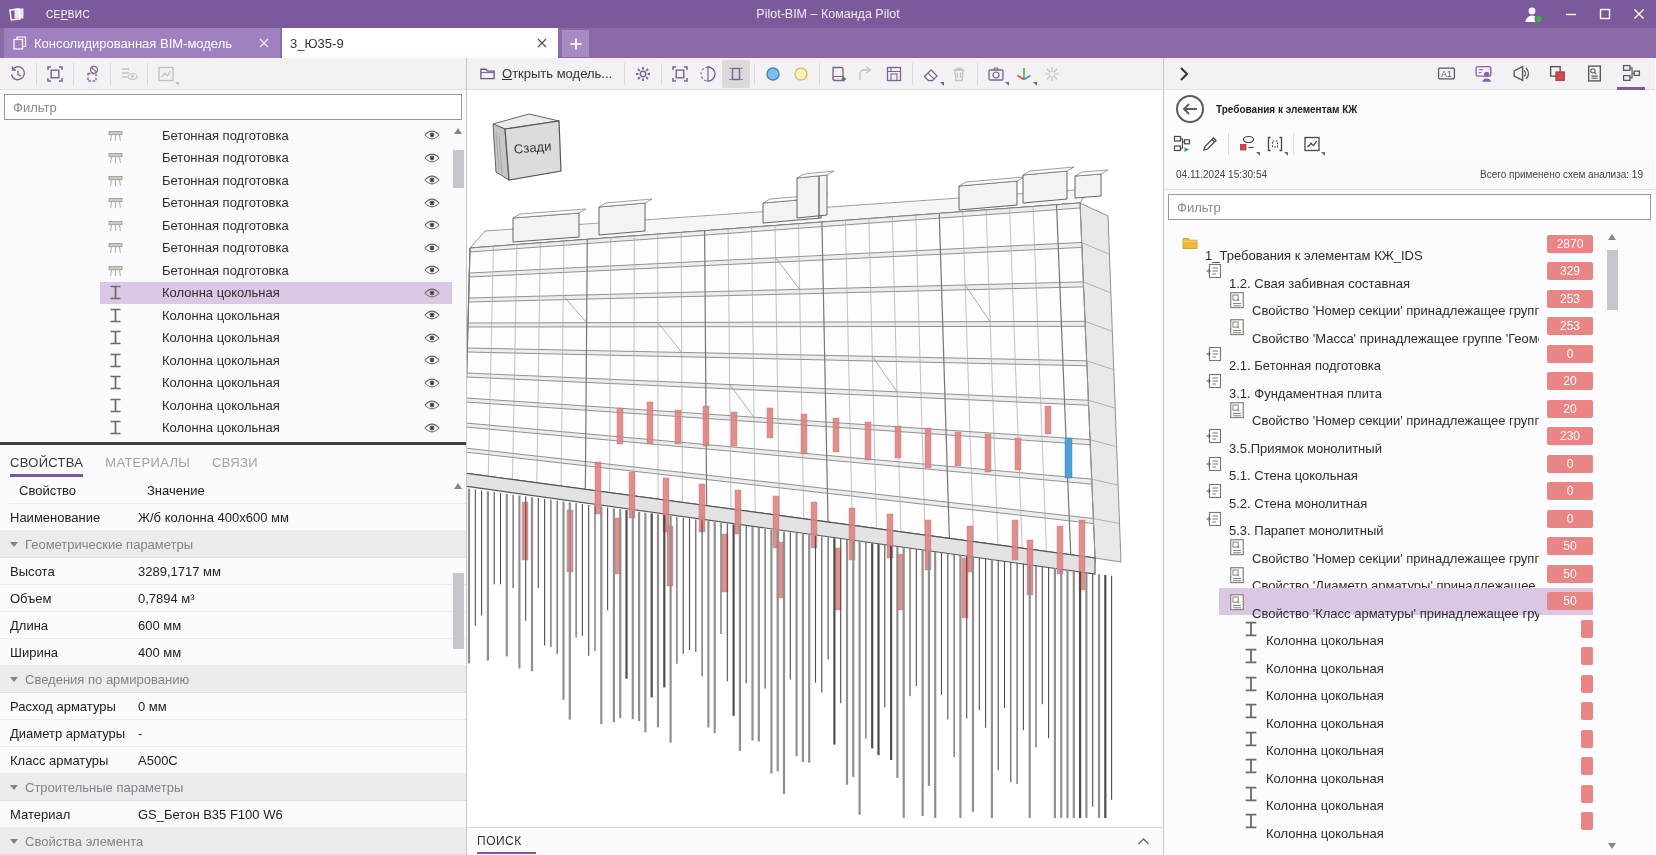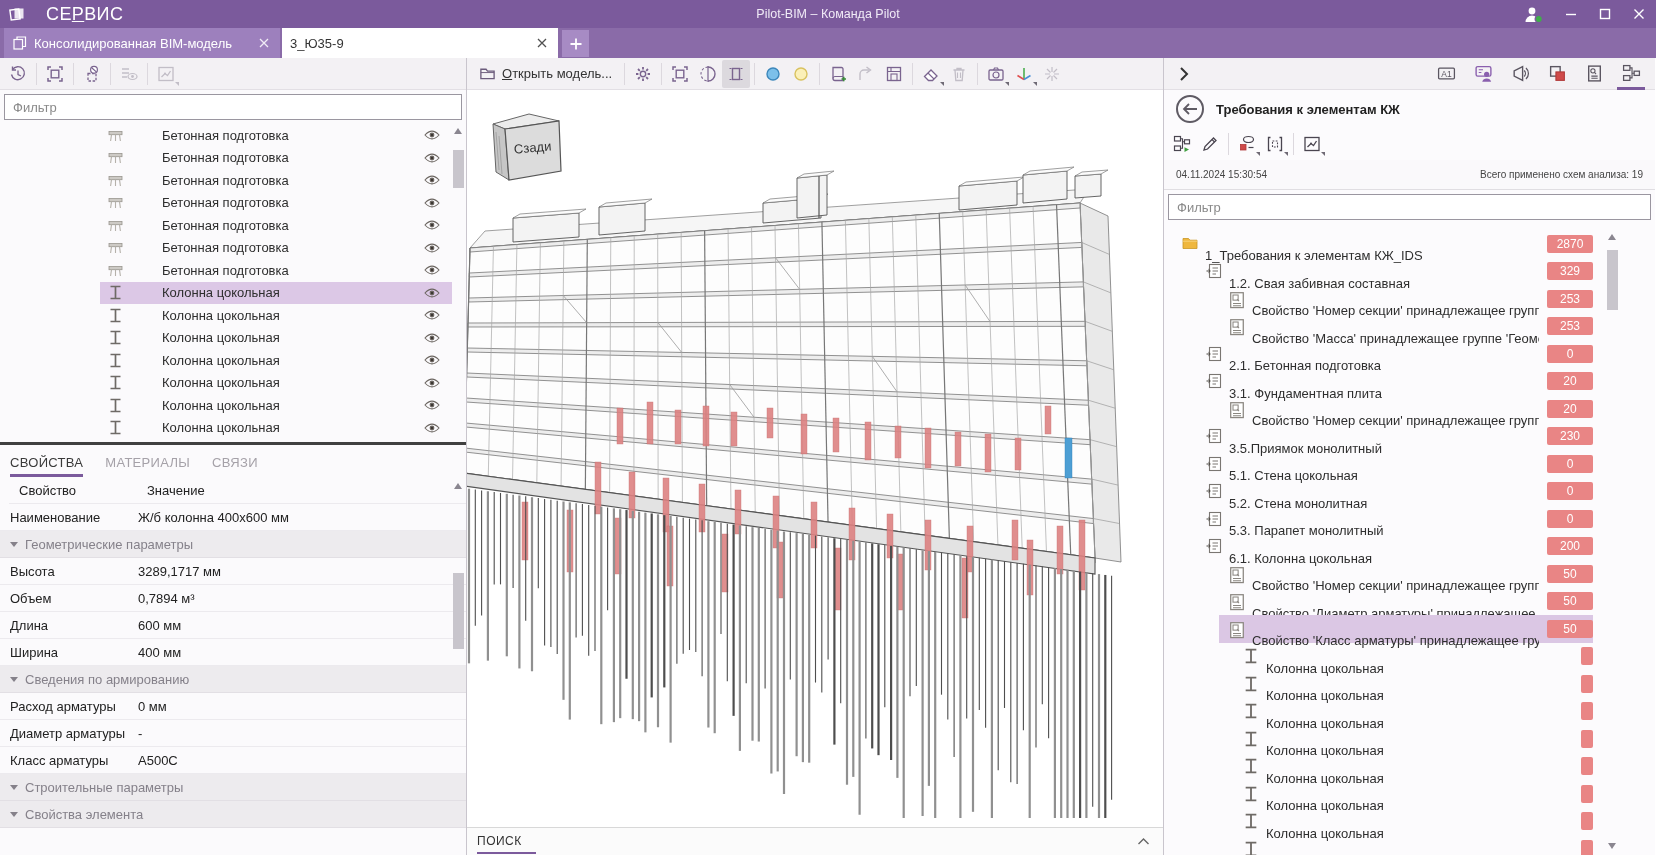--- a/index.html
+++ b/index.html
@@ -3,21 +3,21 @@
 <meta charset="utf-8">
 <style>
   * { margin:0; padding:0; box-sizing:border-box; }
   html,body { width:1656px; height:855px; overflow:hidden; background:#fff;
     font-family:"Liberation Sans", sans-serif; font-size:13px; color:#333; }
   #app { position:relative; width:1656px; height:855px; }
 
   
   .titlebar { height:28px; background:#7b5a9c; display:flex; align-items:center; color:#fff; position:relative; }
   .appicon { width:18px; height:18px; margin:0 10px 0 8px; }
-  .menuitem { font-size:18px; letter-spacing:.4px; padding:0 10px; cursor:default; }
+  .menuitem { font-size:10px; letter-spacing:.4px; padding:0 10px; cursor:default; }
   .menuitem u { text-decoration:underline; }
   .win-title { position:absolute; left:0; right:0; text-align:center; font-size:12.5px; color:#f1ebf7; pointer-events:none; }
   .win-controls { margin-left:auto; display:flex; align-items:center; height:100%; z-index:2; }
   .win-btn { width:34px; height:28px; display:flex; align-items:center; justify-content:center; }
   .user-btn { width:40px; }
 
   
   .tabbar { height:30px; background:#8a6ba8; display:flex; align-items:stretch; padding-left:4px; }
   .tab { display:flex; align-items:center; width:276px; padding:0 8px 0 8px; margin-right:2px; background:#9d80bd; color:#fff; font-size:13px; }
   .tab.active { background:#fff; color:#333; }
@@ -89,21 +89,21 @@
   
   .rp-strip { height:32px; background:#f3f1f4; border-bottom:1px solid #e2dfe4; display:flex; align-items:center; padding:0 12px; flex-shrink:0; }
   .rp-strip .chev { width:16px; height:16px; }
   .rp-icons { margin-left:auto; display:flex; gap:13px; align-items:center; }
   .ribtn { width:24px; height:26px; display:flex; align-items:center; justify-content:center; color:#5a5560; position:relative; }
   .ribtn svg { width:19px; height:19px; }
   .ribtn.accent { color:#8a5fae; }
   .ribtn.active::after { content:""; position:absolute; left:-2px; right:-2px; bottom:-3px; height:3px; background:#7b5a9c; }
   .rp-header { height:38px; display:flex; align-items:center; padding:0 12px; background:#fcfbfd; flex-shrink:0; }
   .back-btn { width:28px; height:28px; border:2px solid #5f5b64; border-radius:50%; display:flex; align-items:center; justify-content:center; margin-right:12px; flex-shrink:0; }
-  .rp-title { font-weight:bold; font-size:13px; color:#222; }
+  .rp-title { font-weight:bold; font-size:10px; color:#222; }
   .rp-info { height:30px; display:flex; align-items:center; padding:0 12px; border-bottom:1px solid #e0dee2; background:#faf9fb; font-size:10px; color:#444; flex-shrink:0; }
   .rp-info .summary { margin-left:auto; }
   .rtree-wrap { flex:1; position:relative; overflow:hidden; padding-top:6px; }
   .rrow { display:flex; align-items:center; height:27.5px; width:calc(100% - 62px); position:relative; }
   .rrow .ticon { width:16px; height:16px; margin-right:7px; flex-shrink:0; }
   .rrow .tlabel { white-space:nowrap; overflow:hidden; color:#2e2e2e; flex:1;margin-top:24px; }
   .badge { min-width:46px; height:18px; background:#e98585; color:#fff; font-size:12px; display:flex; align-items:center; justify-content:center; border-radius:2px; margin-left:8px; flex-shrink:0; padding:0 3px; }
   .badge.mini { min-width:12px; width:12px; padding:0; }
 </style>
 </head>
@@ -435,20 +435,24 @@
               <span class="pname">Диаметр арматуры</span>
               <span class="pval">-</span>
             </div>
             <div class="prow">
               <span class="pname">Класс арматуры</span>
               <span class="pval">A500C</span>
             </div>
             <div class="prow pgroup">
               <span class="garrow"></span>
               <span>Строительные параметры</span>
+            </div>
+            <div class="prow">
+              <span class="pname">Материал</span>
+              <span class="pval">GS_Бетон B35 F100 W6</span>
             </div>
             <div class="prow pgroup">
               <span class="garrow"></span>
               <span>Свойства элемента</span>
             </div>
             <div class="sbar">
             <div class="sarrow tri-up" style="top:6px"></div>
             <div class="sthumb" style="top:96px;height:76px"></div>
           </div>
         </div>
@@ -999,29 +1003,20 @@
           </div>
           <div class="rrow" style="padding-left: 42px;">
             <span class="ticon"><svg viewBox="0 0 16 16">
                 <rect x="3.5" y="1.5" width="11" height="13" fill="#fff" stroke="#7a7672" stroke-width="1.1"></rect>
                 <path d="M6.5 5 h5.5 M6.5 8 h5.5 M6.5 11 h3.5" stroke="#7a7672" stroke-width="1"></path>
                 <path d="M0.5 8 H4 M2.5 6.3 L4.3 8 L2.5 9.7" fill="none" stroke="#4a4640" stroke-width="1"></path>
               </svg></span>
             <span class="tlabel">5.3. Парапет монолитный</span>
             <span class="badge">0</span>
           </div>
-          <div class="rrow" style="padding-left: 42px;">
-            <span class="ticon"><svg viewBox="0 0 16 16">
-                <rect x="3.5" y="1.5" width="11" height="13" fill="#fff" stroke="#7a7672" stroke-width="1.1"></rect>
-                <path d="M6.5 5 h5.5 M6.5 8 h5.5 M6.5 11 h3.5" stroke="#7a7672" stroke-width="1"></path>
-                <path d="M0.5 8 H4 M2.5 6.3 L4.3 8 L2.5 9.7" fill="none" stroke="#4a4640" stroke-width="1"></path>
-              </svg></span>
-            <span class="tlabel">6.1. Колонна цокольная</span>
-            <span class="badge">200</span>
-          </div>
           <div class="rrow" style="padding-left: 65px;">
             <span class="ticon"><svg viewBox="0 0 14 16">
                 <rect x="1.5" y="1.5" width="11" height="13" fill="#fff" stroke="#8a8680" stroke-width="1.1"></rect>
                 <rect x="3.5" y="3.5" width="4.5" height="4.5" fill="none" stroke="#8a8680" stroke-width="0.9"></rect>
                 <path d="M7 7 L8.8 8.8" stroke="#8a8680" stroke-width="0.9"></path>
                 <path d="M3.5 11 h7 M3.5 13 h7" stroke="#8a8680" stroke-width="0.9"></path>
               </svg></span>
             <span class="tlabel">Свойство 'Номер секции' принадлежащее группе 'М...</span>
             <span class="badge">50</span>
           </div>

